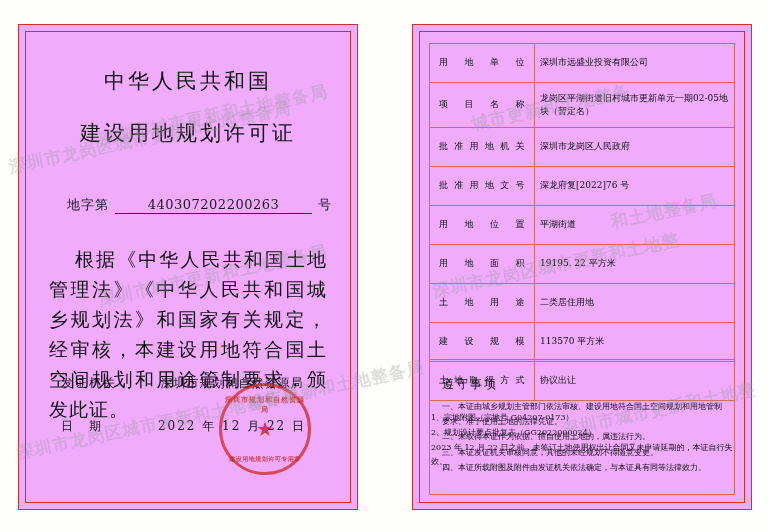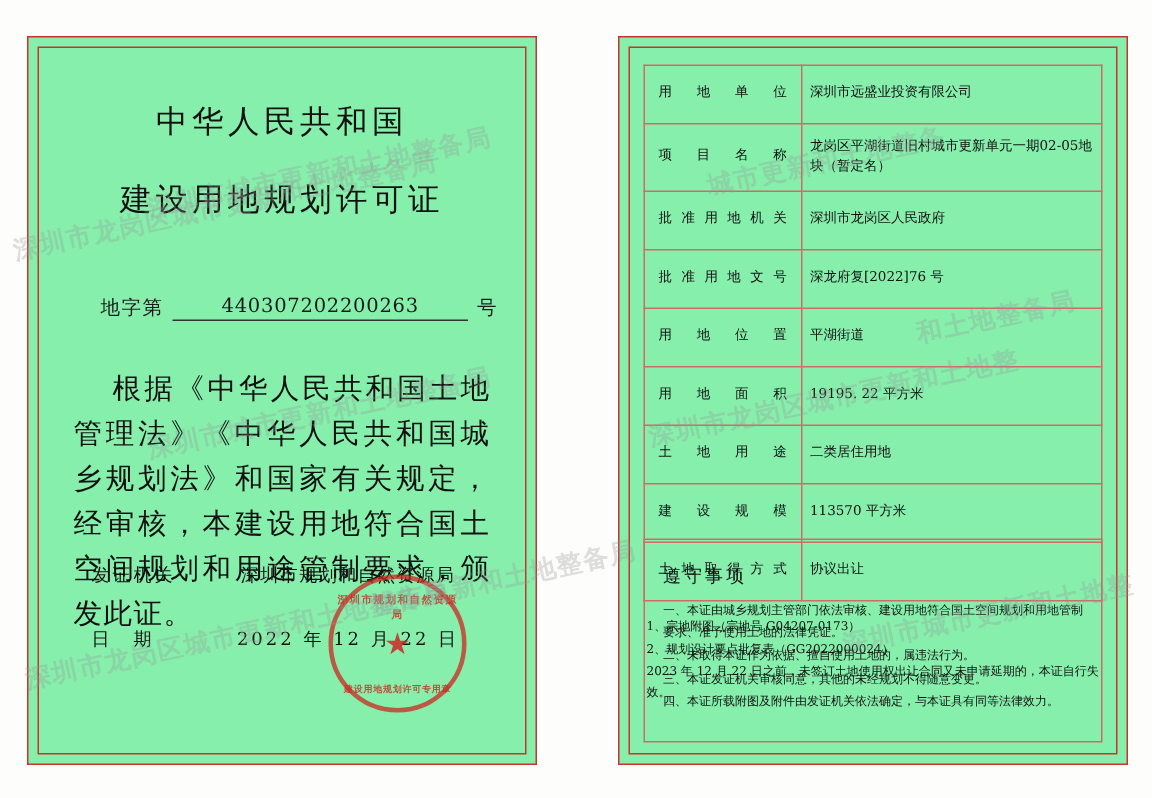--- a/index.html
+++ b/index.html
@@ -36,21 +36,21 @@
     font-size: 16px;
     font-weight: bold;
     white-space: nowrap;
     letter-spacing: 1px;
     font-family: "DejaVu Sans", "Liberation Sans", sans-serif;
   }
 
   
   .sheet {
     position: absolute;
-    background: #86efac;
+    background: #f0abfc;
     border: 1px solid #c8352f;
     box-sizing: border-box;
     z-index: 2;
   }
   .sheet-left {
     left: 18px;
     top: 24px;
     width: 340px;
     height: 486px;
     padding: 0;

